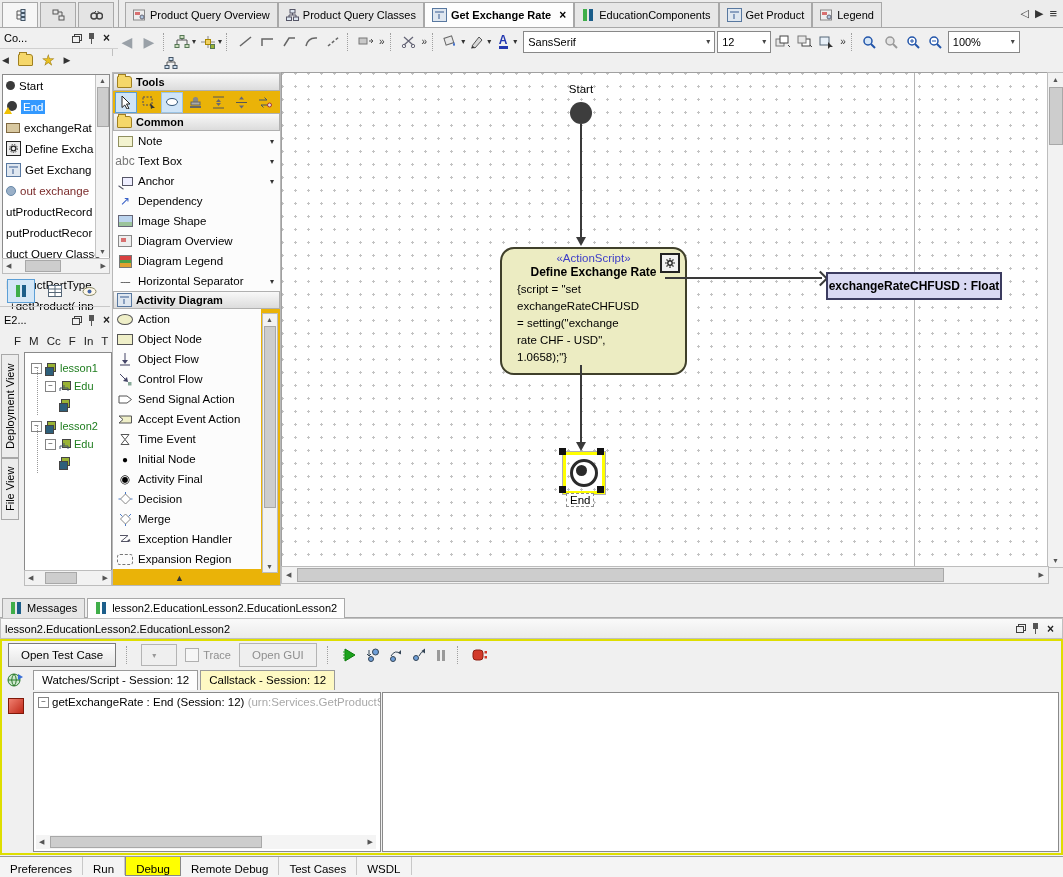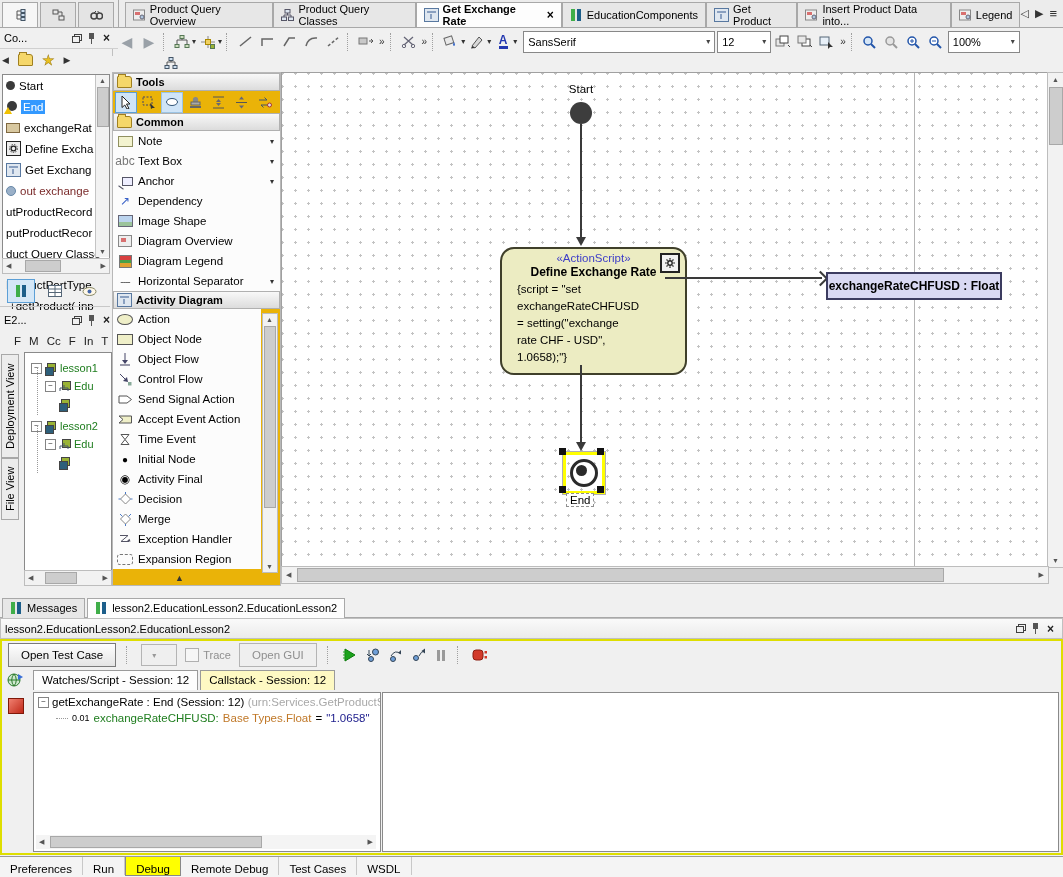--- a/index.html
+++ b/index.html
@@ -209,30 +209,20 @@
       <span>Get Product</span>
     </div>
     <div class="doctab">
       <span class="ticon">
           <svg width="13" height="12">
             <rect x="0.5" y="1" width="11" height="10" fill="#eee" stroke="#888"></rect>
             <rect x="2" y="3" width="5" height="3" fill="#d87070"></rect>
             <circle cx="9" cy="8" r="2" fill="#b0c8e0" stroke="#667"></circle>
           </svg>
         </span>
-      <span>Insert Product Data into...</span>
-    </div>
-    <div class="doctab">
-      <span class="ticon">
-          <svg width="13" height="12">
-            <rect x="0.5" y="1" width="11" height="10" fill="#eee" stroke="#888"></rect>
-            <rect x="2" y="3" width="5" height="3" fill="#d87070"></rect>
-            <circle cx="9" cy="8" r="2" fill="#b0c8e0" stroke="#667"></circle>
-          </svg>
-        </span>
       <span>Legend</span>
     </div>
     <div class="flex" style="margin-left:auto;gap:6px;padding-right:6px;">
       <span style="font-size:11px;color:#333;">◁</span>
       <span style="font-size:11px;color:#333;">▶</span>
       <span style="font-size:13px;color:#333;">≡</span>
     </div>
   </div>
 
   <div class="abs toolbar" style="border-left:1px solid #c0c0c0;">
@@ -949,28 +939,20 @@
       <div class="abs" style="left:6px;top:8px;width:14px;height:14px;background:linear-gradient(135deg,#f08070,#c02818);border:1px solid #801808;"></div>
 
       <div class="watchbox" style="left:31px;top:2px;width:346px;height:158px;overflow:hidden;">
         <div class="wl1 flex" style="margin:3px 0 0 4px;gap:3px;">
           <span class="expbox">−</span>
           <span class="nowrap" style="max-width:330px;">
             <span>getExchangeRate : End (Session: 12)</span>
             <span class="gray">(urn:Services.GetProductServ</span>
           </span>
         </div>
-        <div class="wl1 flex" style="margin:4px 0 0 22px;gap:4px;">
-          <span style="width:12px;border-bottom:1px dotted #999;height:1px;"></span>
-          <span style="font-size:9px;">0.01</span>
-          <span class="green">exchangeRateCHFUSD:</span>
-          <span class="orange">Base Types.Float</span>
-          <span>=</span>
-          <span class="navy">"1.0658"</span>
-        </div>
         <div class="abs sb" style="left:2px;bottom:2px;width:340px;height:14px;border:none;background:#f4f4f4;">
           <span class="sbarr" style="left:3px;top:3px;">◀</span>
           <span class="sbarr" style="right:3px;top:3px;">▶</span>
           <span class="sbthumb" style="left:14px;top:1px;width:210px;height:10px;"></span>
         </div>
       </div>
 
       <div class="watchbox" style="left:380px;top:2px;width:675px;height:158px;"></div>
     </div>
   </div>

